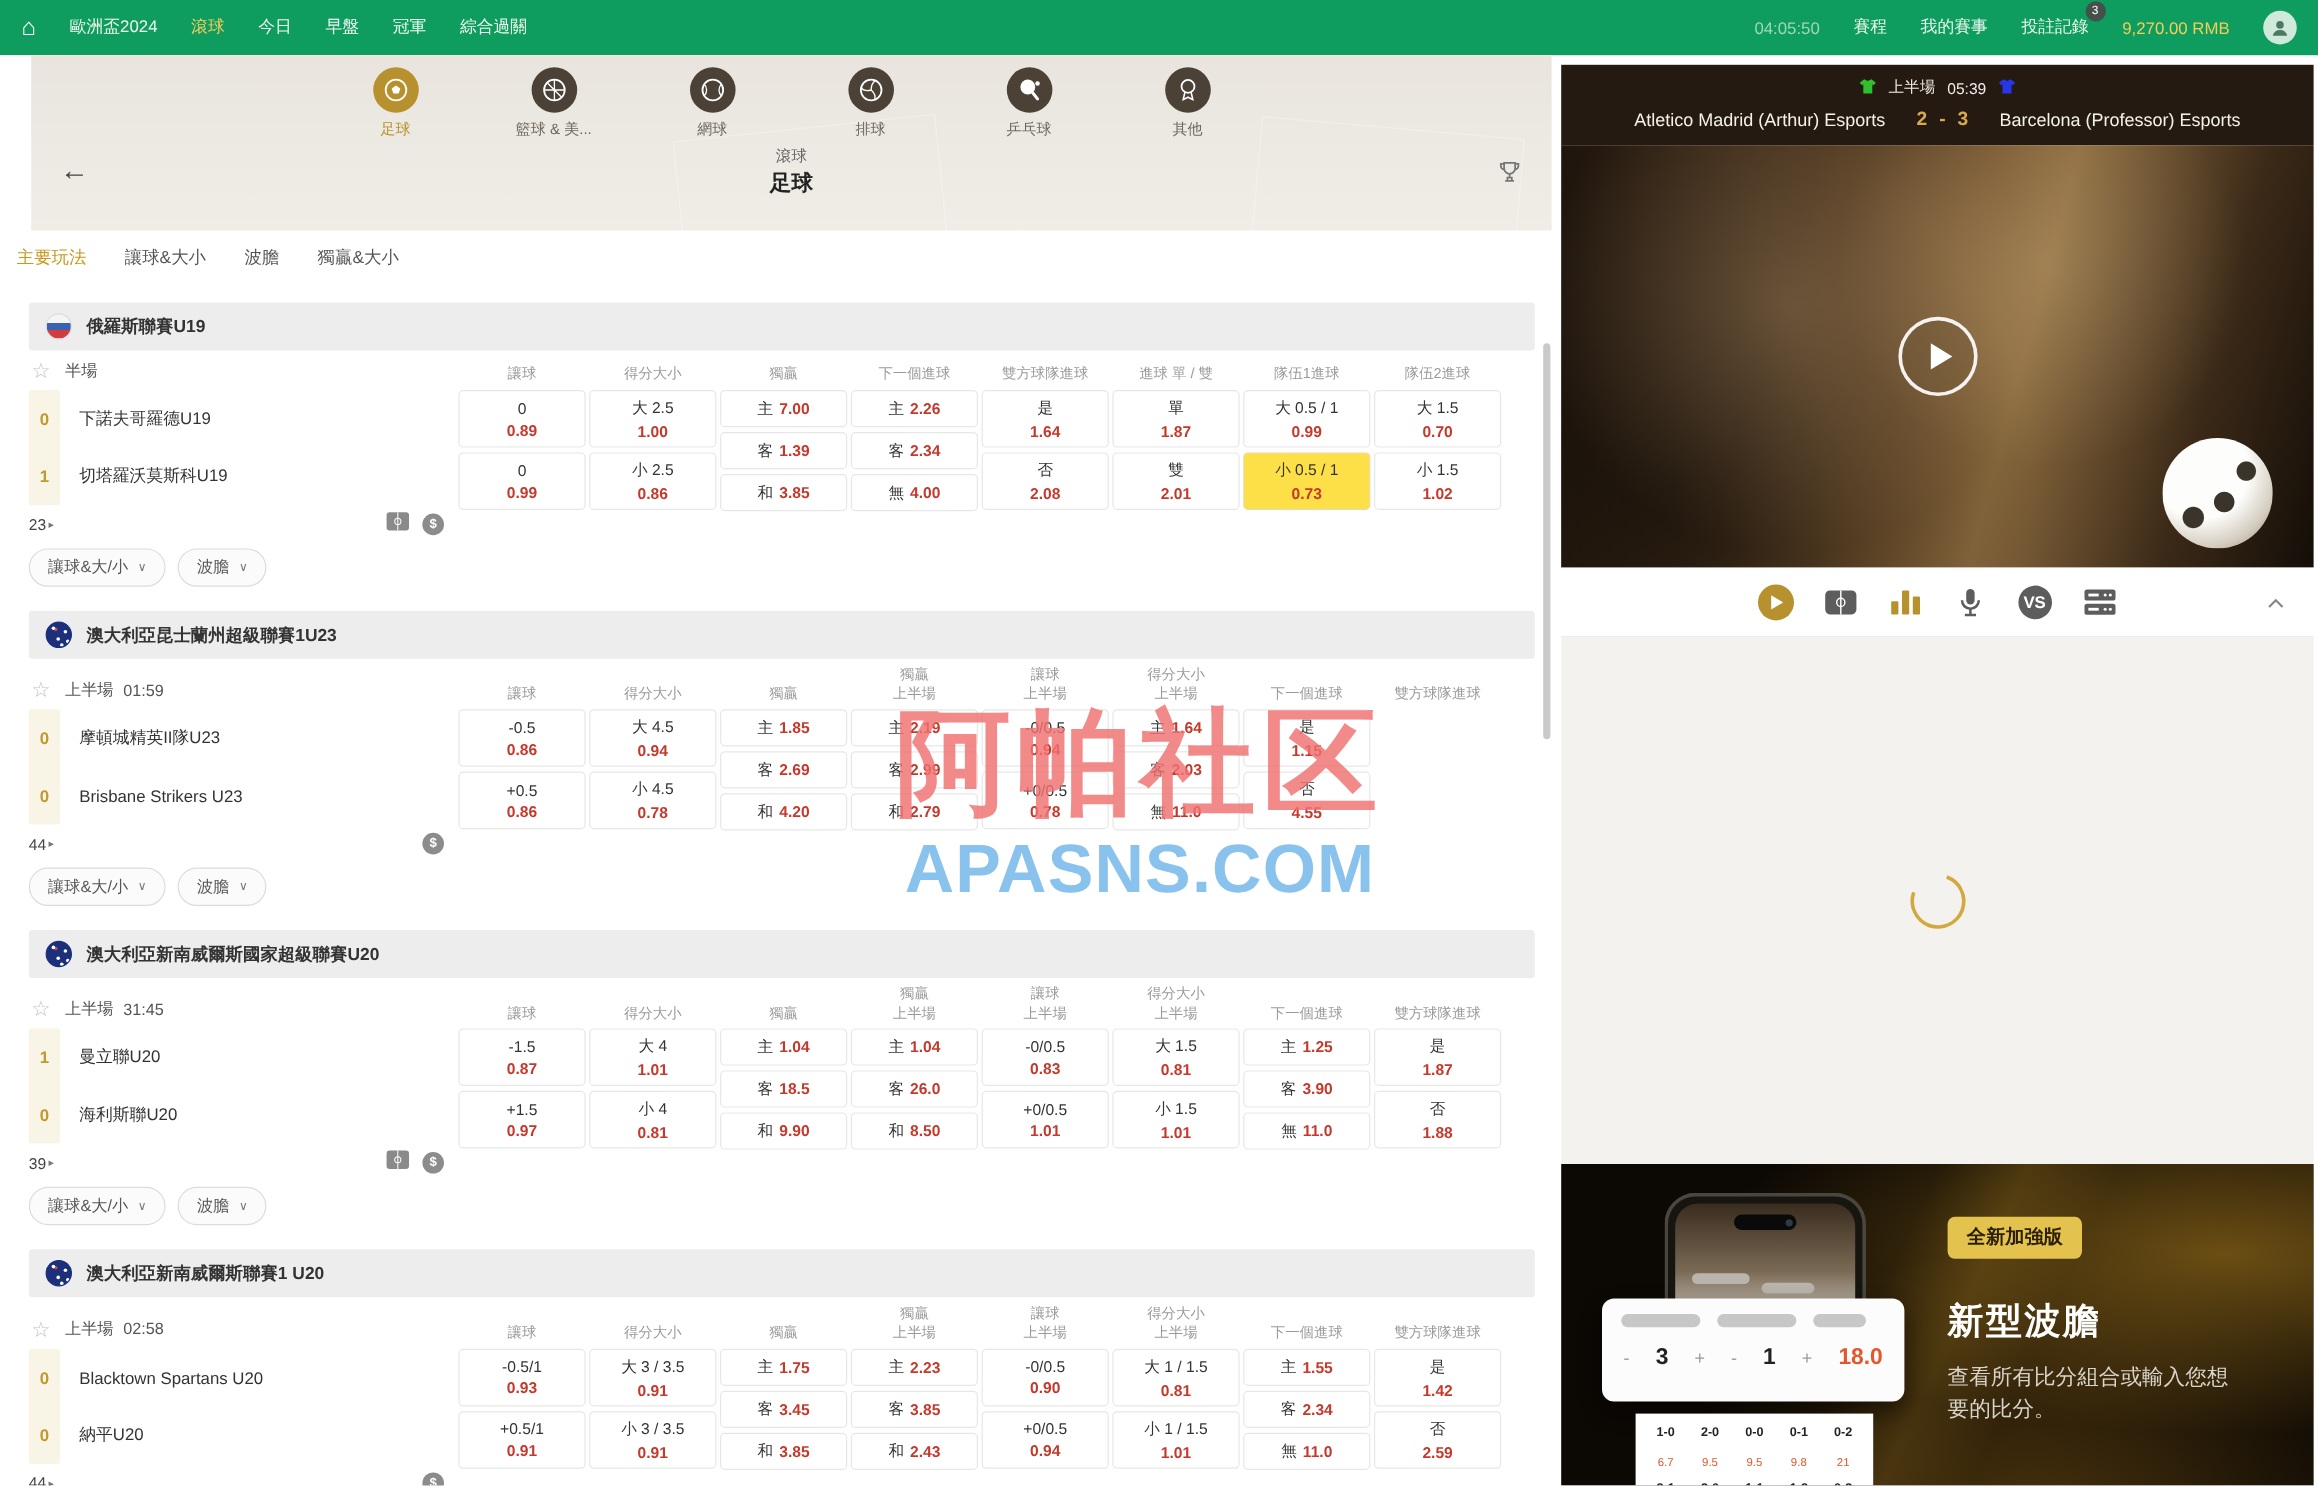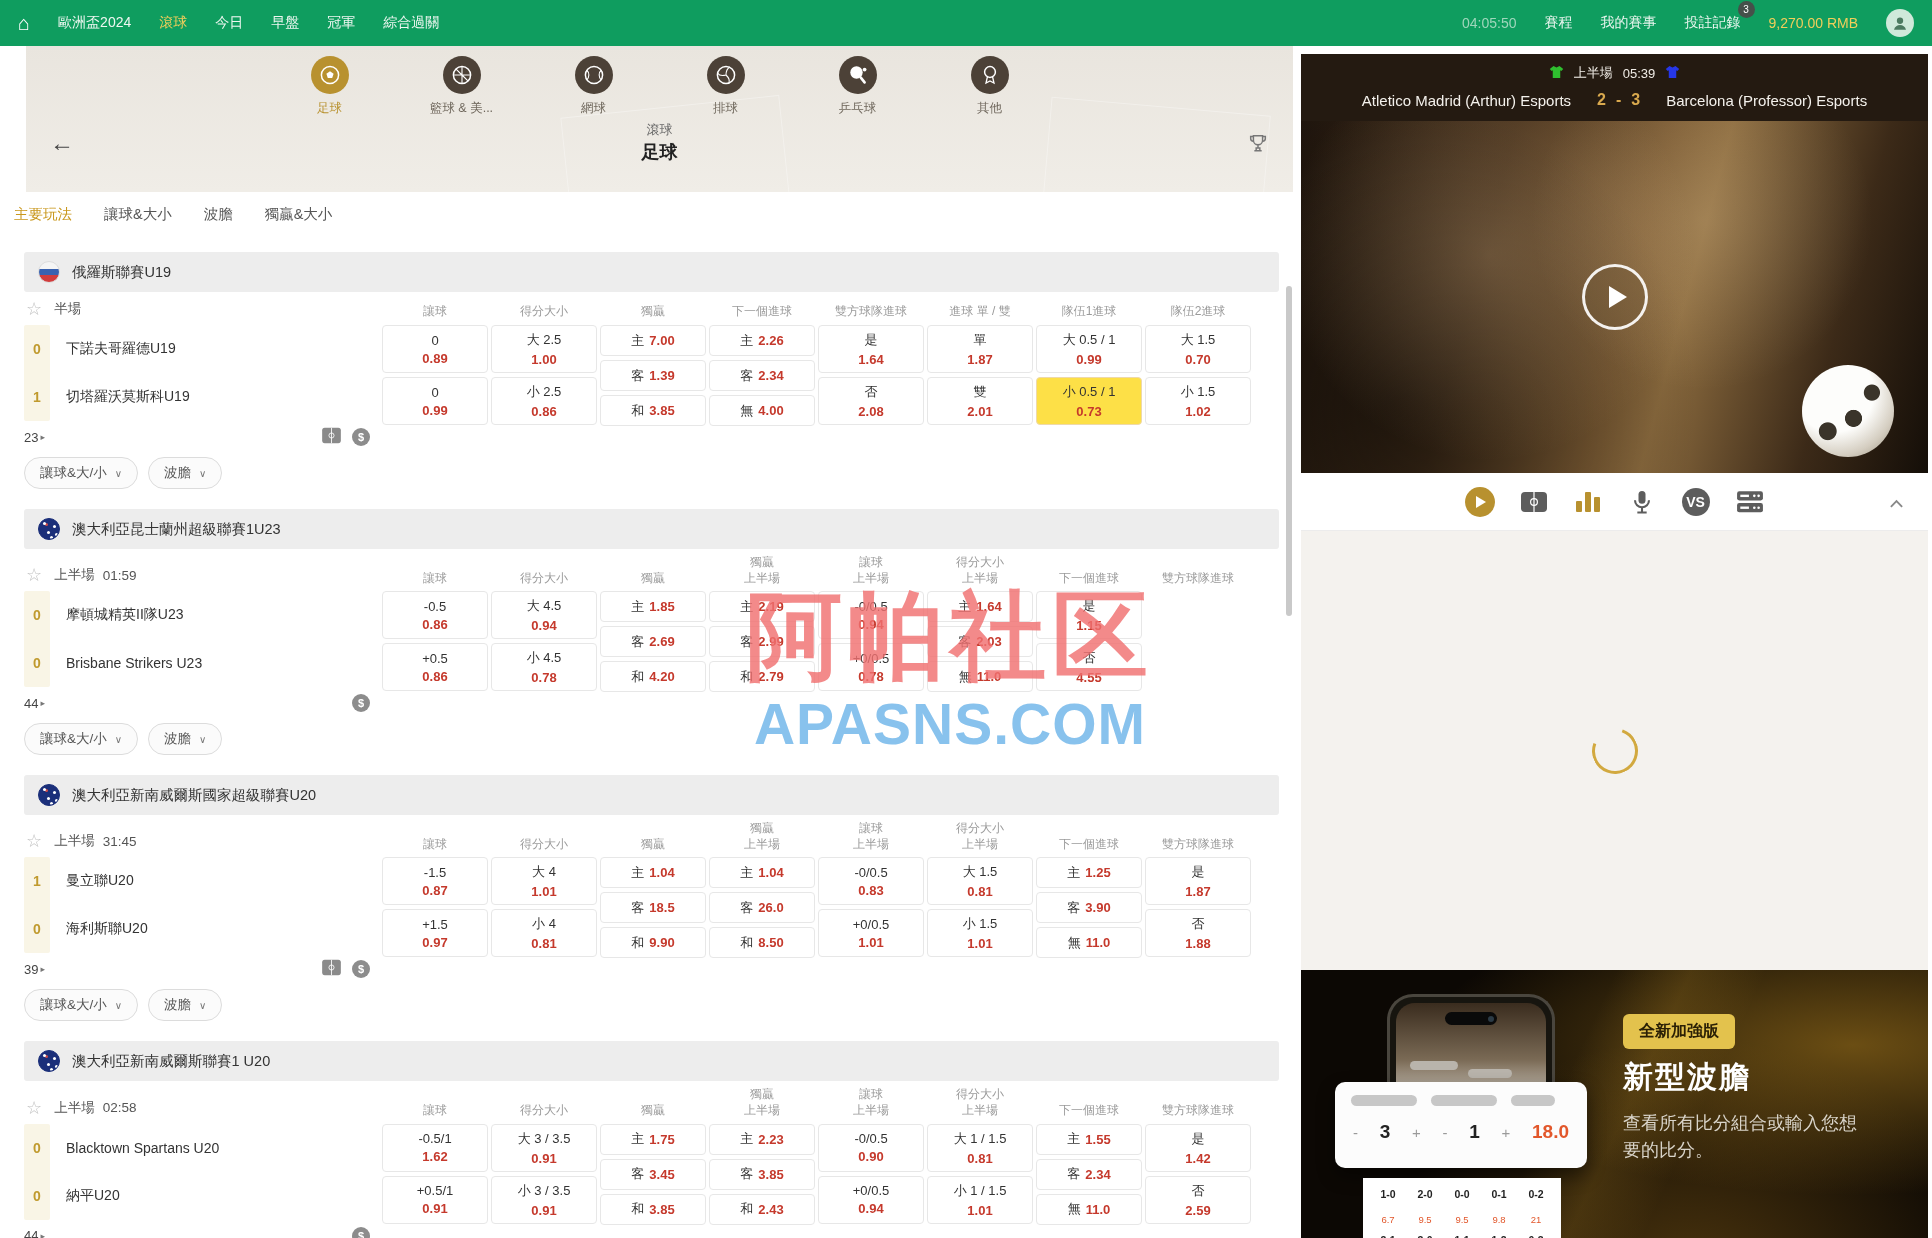--- a/index.html
+++ b/index.html
@@ -56,21 +56,21 @@
   .leagues { padding:6px 14px 0 24px; }
   .league-bar { height:40px; background:#ededed; border-radius:3px; display:flex;
     align-items:center; gap:12px; padding:0 14px; margin-top:10px; }
   .flag { width:22px; height:22px; border-radius:50%; position:relative; overflow:hidden;
     flex-shrink:0; border:1px solid #ddd; }
   .flag.russia { background:linear-gradient(180deg,#f5f5f5 0 34%,#3a62b0 34% 67%,#d23c3c 67%); }
   .flag.australia { background:#1b2f7a; border-color:#1b2f7a; }
   .flag.australia::after { content:""; position:absolute; left:4px; top:3px; width:3px; height:3px;
     border-radius:50%; background:#fff;
     box-shadow:10px 3px 0 #fff, 4px 9px 0 #fff, 12px 11px 0 #fff, 7px 14px 0 #fff, 2px 1px 0 #c94a4a; }
-  .league-name { font-weight:normal; font-size:14.5px; color:#333; }
+  .league-name { font-weight:bold; font-size:14.5px; color:#333; }
   .match { padding-top:6px; }
   .match-header { display:flex; align-items:flex-end; padding-bottom:5px; }
   .mh-left { width:358px; display:flex; align-items:center; gap:12px; font-size:13.5px; color:#555; }
   .star { font-size:18px; color:#c2c2c2; margin-left:2px; cursor:pointer; }
   .clock { margin-left:-4px; }
   .col-header { width:106px; margin-right:3px; text-align:center; font-size:12px;
     color:#9a9a9a; line-height:1.3; }
   .match-body { display:flex; }
   .team-area { width:358px; display:flex; flex-direction:column; }
   .teams { display:flex; }
@@ -174,21 +174,21 @@
   .step-odds { font-size:19px; font-weight:bold; color:#e2572b; }
   .score-sheet { position:absolute; left:62px; top:208px; width:198px; background:#fff;
     padding:10px 8px 20px; }
   .sheet-row { display:flex; justify-content:space-between; margin-bottom:9px; }
   .sheet-cell { width:34px; text-align:center; }
   .sheet-score { font-size:10.5px; font-weight:bold; color:#222; }
   .sheet-odds { font-size:9.5px; color:#e2572b; margin-top:14px; }
   .promo-text { position:absolute; left:322px; top:44px; }
   .promo-badge { display:inline-block; background:#e3c24d; color:#2b2005; font-weight:bold;
     font-size:16px; padding:7px 16px; border-radius:6px; }
-  .promo-title { color:#fff; font-size:30px; font-weight:bold; margin-top:8px; letter-spacing:2px; }
+  .promo-title { color:#fff; font-size:30px; font-weight:bold; margin-top:32px; letter-spacing:2px; }
   .promo-desc { color:#d9d4ca; font-size:18px; line-height:1.5; margin-top:12px; width:242px; }
 </style>
 </head>
 <body>
 
 <div class="navbar">
   <div class="nav-left">
     <span class="home-icon">⌂</span>
     <div class="nav-left" style="gap:28px">
         <div class="nav-item">歐洲盃2024</div>
@@ -852,21 +852,21 @@
                 </div>
                 <div class="match-icons">
                   <span class="cash-icon">$</span>
                 </div>
               </div>
             </div>
             <div class="odds-area">
               <div class="odds-col">
                 <div class="cell stacked">
                   <div class="line1">-0.5/1</div>
-                  <div class="odds">1.62</div>
+                  <div class="odds">0.93</div>
                 </div>
                 <div class="cell stacked">
                   <div class="line1">+0.5/1</div>
                   <div class="odds">0.91</div>
                 </div>
               </div>
               <div class="odds-col">
                 <div class="cell stacked">
                   <div class="line1">大 3 / 3.5</div>
                   <div class="odds">0.91</div>

